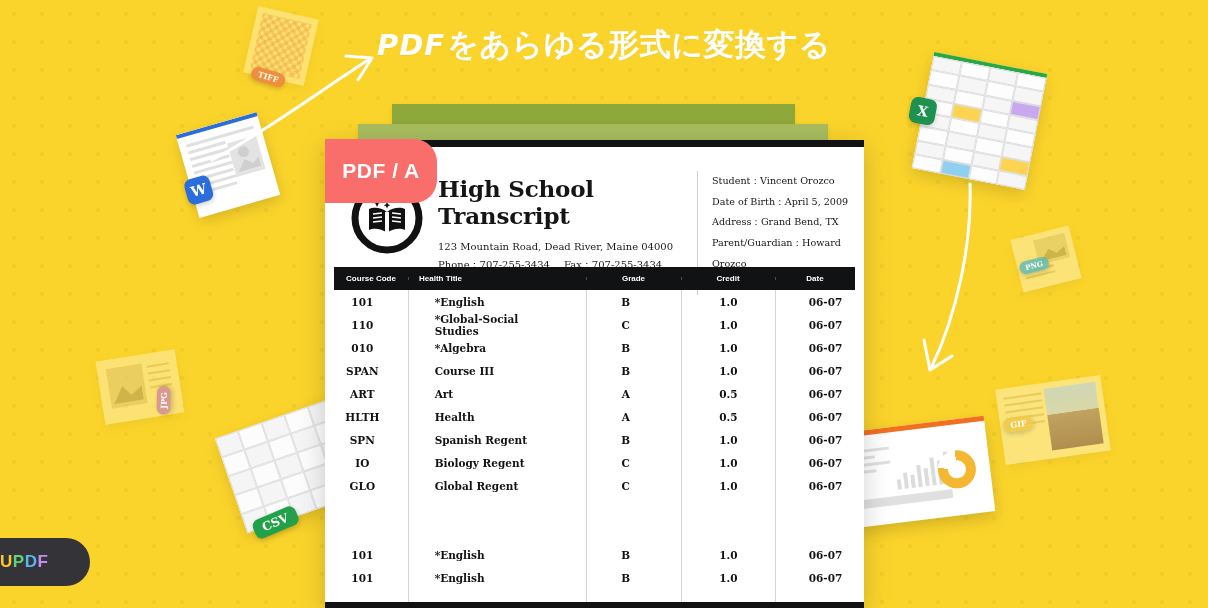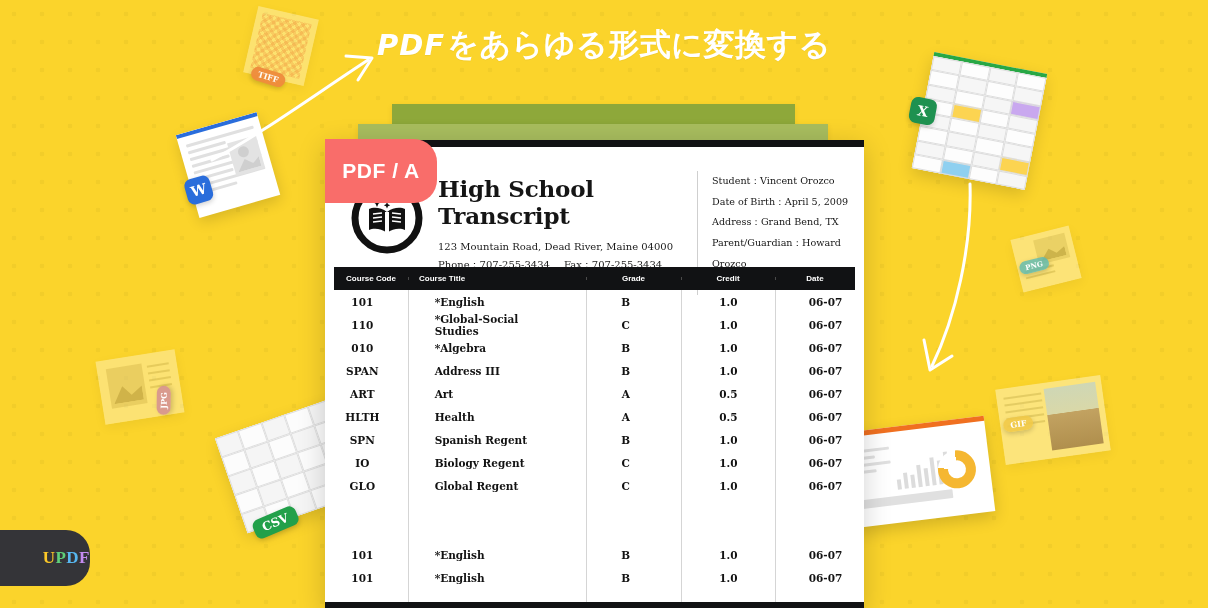--- a/index.html
+++ b/index.html
@@ -285,27 +285,26 @@
   #deco-gif .photo{
     position:absolute; right:6px; top:6px; width:52px; height:62px;
     background:linear-gradient(180deg,#cfd7b5 0%, #d9d8a8 42%, #c2a261 43%, #b08f4d 100%);
   }
   #deco-gif .ln2{ position:absolute; left:7px; top:9px; width:38px; }
   #deco-gif .ln2 i{ display:block; height:2px; background:rgba(190,165,60,0.38); margin-bottom:5px; }
   #badge-gif{ left:3px; top:30px; background:rgba(240,200,70,0.85); font-size:8px; padding:2px 7px; color:#fff; }
 
   
   .logo-wrap{
-    position:absolute; left:0; bottom:22px; width:90px; height:56px;
+    position:absolute; left:0; bottom:22px; width:90px; height:48px;
     background:#343438;
     border-top-right-radius:24px;
     border-bottom-right-radius:24px;
-    display:flex; align-items:center; justify-content:flex-end;
+    display:flex; align-items:center; justify-content:flex-start;
     z-index:40;
-    font-family:Liberation Serif, serif;
   }
   .logo-text{ font-size:17px; font-weight:bold; letter-spacing:0.5px; }
   .logo-text .u{ color:#fcc828; }
   .logo-text .p{ color:#5fd17a; }
   .logo-text .d{ color:#57b7f0; }
   .logo-text .f{ color:#c48bf0; }
 </style>
 </head>
 <body>
 
@@ -504,21 +503,21 @@
         <div>Date of Birth：April 5,  2009</div>
         <div>Address：Grand Bend, TX</div>
         <div>Parent/Guardian：Howard Orozco</div>
         <div>Contact Info：707-273-4782</div>
       </div>
     </div>
 
     <div class="tbl">
       <div class="tbl-head">
         <div class="c1">Course Code</div>
-        <div class="c2">Course Title</div>
+        <div class="c2">Health Title</div>
         <div class="c3">Grade</div>
         <div class="c4">Credit</div>
         <div class="c5">Date</div>
       </div>
       <div class="tbl-body" id="table-body">
         <div class="vline v1"></div>
         <div class="vline v2"></div>
         <div class="vline v3"></div>
         <div class="vline v4"></div>
       <div class="tbl-row">
@@ -537,21 +536,21 @@
           </div>
           <div class="tbl-row">
             <div class="c1">010</div>
             <div class="c2">*Algebra</div>
             <div class="c3">B</div>
             <div class="c4">1.0</div>
             <div class="c5">06-07</div>
           </div>
           <div class="tbl-row">
             <div class="c1">SPAN</div>
-            <div class="c2">Address III</div>
+            <div class="c2">Course III</div>
             <div class="c3">B</div>
             <div class="c4">1.0</div>
             <div class="c5">06-07</div>
           </div>
           <div class="tbl-row">
             <div class="c1">ART</div>
             <div class="c2">Art</div>
             <div class="c3">A</div>
             <div class="c4">0.5</div>
             <div class="c5">06-07</div>

